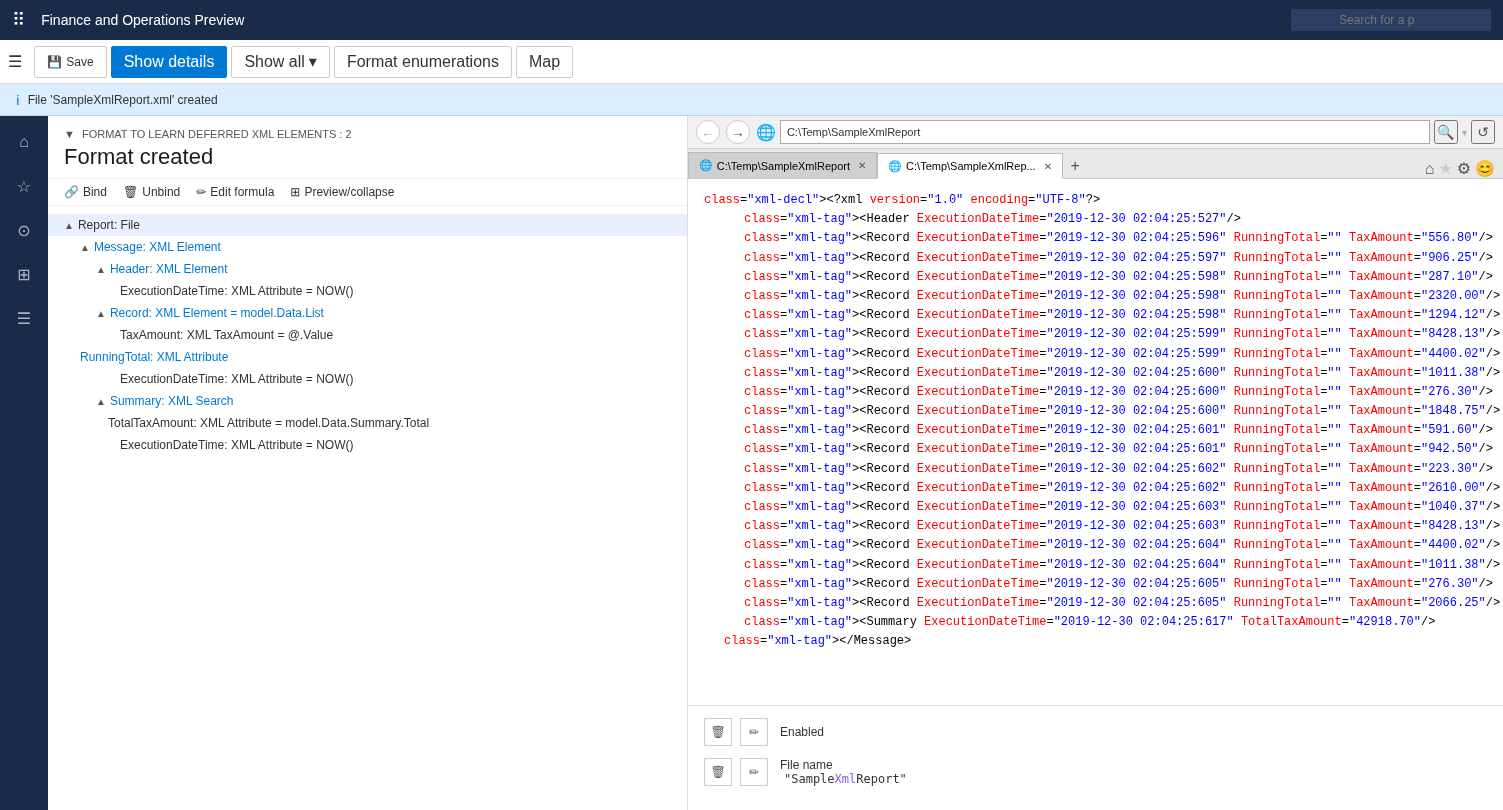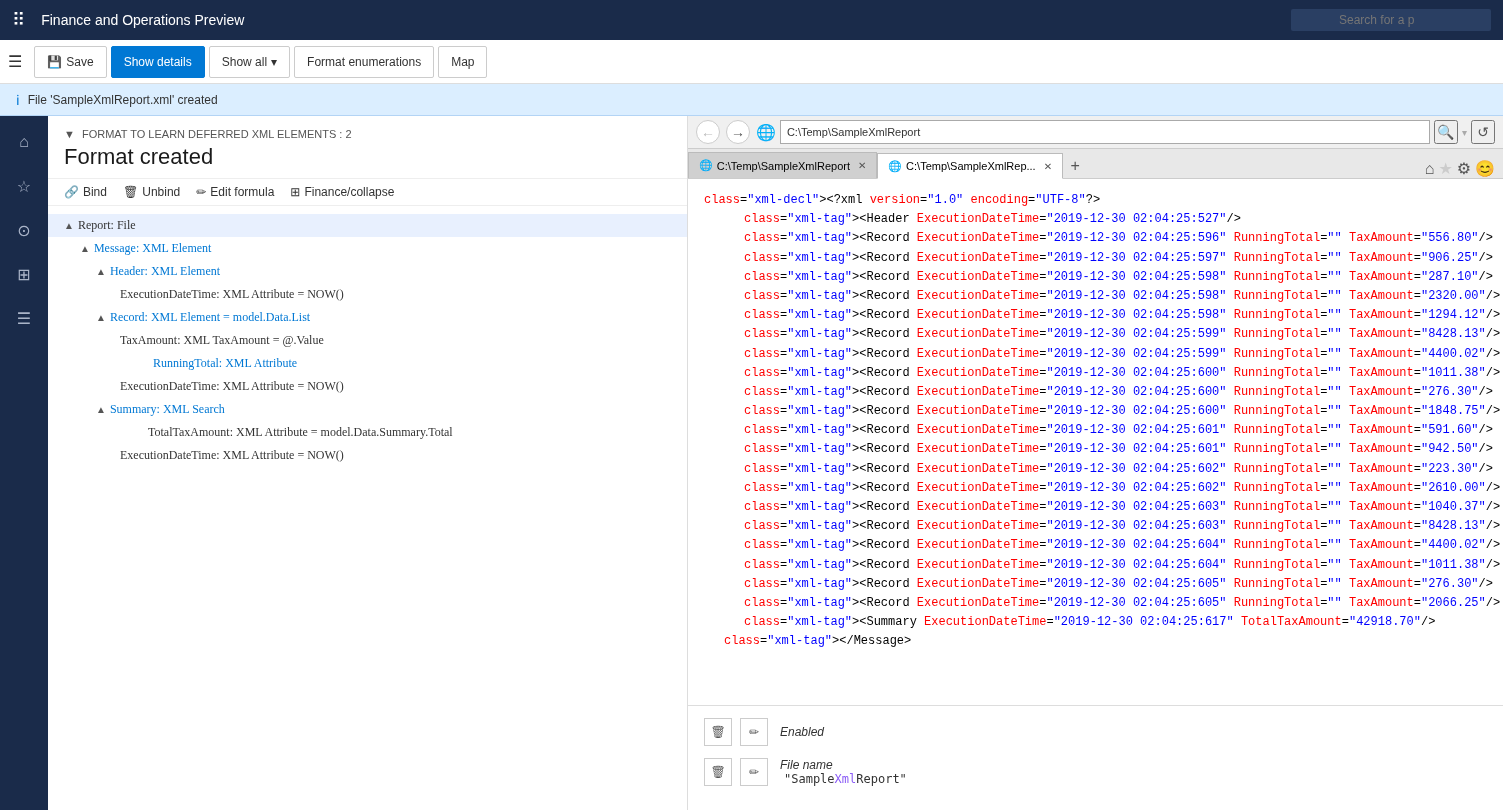--- a/index.html
+++ b/index.html
@@ -38,21 +38,21 @@
       align-items: center;
       padding: 0 8px;
       gap: 4px;
     }
     .toolbar-btn {
       height: 32px;
       padding: 0 12px;
       border: 1px solid #ccc;
       background: white;
       cursor: pointer;
-      font-size: 12px;
+      font-size: 16px;
       display: flex;
       align-items: center;
       gap: 4px;
       color: #333;
       border-radius: 2px;
     }
     .toolbar-btn.active {
       background: #0078d4;
       color: white;
       border-color: #0078d4;
@@ -168,21 +168,21 @@
     .tree-item {
       padding: 4px 16px;
       cursor: pointer;
       display: flex;
       align-items: center;
       font-size: 12px;
       color: #333;
     }
     .tree-item.selected { background: #e8f0fe; }
     .tree-arrow { margin-right: 4px; color: #555; font-size: 10px; cursor: pointer; }
-    .tree-text { color: #333; font-family: Liberation Serif, serif; }
+    .tree-text { color: #333; }
     .tree-text.blue { color: #0078d4; }
 
     
     .browser-pane {
       flex: 1;
       background: white;
       display: flex;
       flex-direction: column;
       overflow: hidden;
     }
@@ -292,21 +292,21 @@
       height: 28px;
       border: 1px solid #ccc;
       background: white;
       cursor: pointer;
       display: flex;
       align-items: center;
       justify-content: center;
       font-size: 12px;
       color: #555;
     }
-    .prop-label { font-size: 12px; color: #333; margin-left: 4px; font-style: italic; }
+    .prop-label { font-size: 12px; color: #333; margin-left: 4px; }
     .prop-value { font-size: 12px; color: #333; margin-left: 8px; font-family: Consolas, monospace; }
 
     .xml-line { display: block; white-space: nowrap; }
   </style>
 </head>
 <body>
 
 <div class="top-bar">
   <span style="font-size:18px; cursor:pointer; color:white;">⠿</span>
   <span class="top-bar-title">Finance and Operations Preview</span>
@@ -370,21 +370,21 @@
       <button class="sub-btn">
         <span>🗑</span>
         <span>Unbind</span>
       </button>
       <button class="sub-btn">
         <span>✏</span>
         <span>Edit formula</span>
       </button>
       <button class="sub-btn">
         <span>⊞</span>
-        <span>Finance/collapse</span>
+        <span>Preview/collapse</span>
       </button>
     </div>
 
     <div class="tree-container">
 
       <div class="tree-item selected" style="padding-left:16px;">
         <span class="tree-arrow">▲</span>
         <span class="tree-text">Report: File</span>
       </div>
 
@@ -404,34 +404,34 @@
 
       <div class="tree-item" style="padding-left:48px;">
         <span class="tree-arrow">▲</span>
         <span class="tree-text blue">Record: XML Element = model.Data.List</span>
       </div>
 
       <div class="tree-item" style="padding-left:72px;">
         <span class="tree-text">TaxAmount: XML TaxAmount = @.Value</span>
       </div>
 
-      <div class="tree-item" style="padding-left:105px;">
+      <div class="tree-item" style="padding-left:32px;">
         <span class="tree-text blue">RunningTotal: XML Attribute</span>
       </div>
 
       <div class="tree-item" style="padding-left:72px;">
         <span class="tree-text">ExecutionDateTime: XML Attribute = NOW()</span>
       </div>
 
       <div class="tree-item" style="padding-left:48px;">
         <span class="tree-arrow">▲</span>
         <span class="tree-text blue">Summary: XML Search</span>
       </div>
 
-      <div class="tree-item" style="padding-left:100px;">
+      <div class="tree-item" style="padding-left:60px;">
         <span class="tree-text">TotalTaxAmount: XML Attribute = model.Data.Summary.Total</span>
       </div>
 
       <div class="tree-item" style="padding-left:72px;">
         <span class="tree-text">ExecutionDateTime: XML Attribute = NOW()</span>
       </div>
     </div>
   </div>
 
   <div class="browser-pane">

